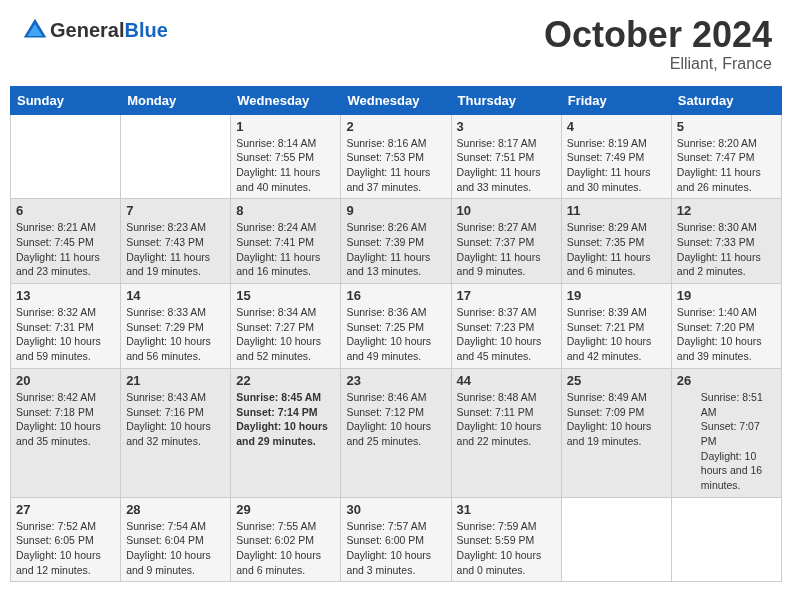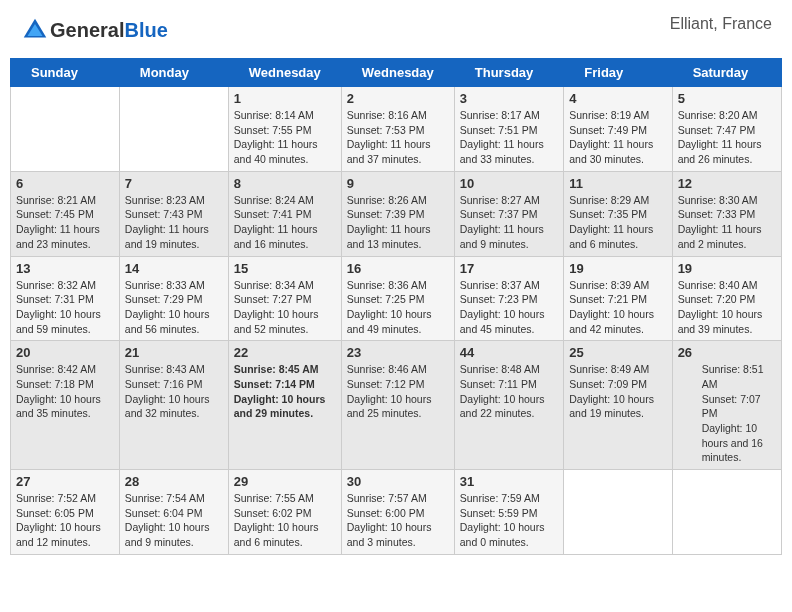--- a/index.html
+++ b/index.html
@@ -50,21 +50,21 @@
     }
     .calendar {
       width: 100%;
       border-collapse: collapse;
       font-size: 11px;
     }
     .calendar thead tr th {
       background-color: #1565C0;
       color: #fff;
       text-align: left;
-      padding: 6px 20px;
+      padding: 6px 6px;
       font-size: 13px;
       font-weight: bold;
       border: 1px solid #1565C0;
     }
     .calendar tbody tr td {
       border: 1px solid #ccc;
       vertical-align: top;
       padding: 4px 5px;
       height: 80px;
       width: calc(100% / 7);
@@ -99,20 +99,21 @@
   <div class="logo">
     <svg class="logo-icon" viewBox="0 0 40 40" xmlns="http://www.w3.org/2000/svg">
       <polygon points="20,5 35,30 5,30" fill="#1565C0"></polygon>
       <polygon points="20,12 30,28 10,28" fill="#42A5F5"></polygon>
     </svg>
     <div>
       <span class="logo-text-general">General</span><span class="logo-text-blue">Blue</span>
     </div>
   </div>
   <div class="title-block">
+    <div class="month-title">October 2024</div>
     <div class="location-title">Elliant, France</div>
   </div>
 </div>
 
 <table class="calendar">
   <thead>
     <tr>
     <th>Sunday</th>
         <th>Monday</th>
         <th>Wednesday</th>
@@ -233,21 +234,21 @@
 Daylight: 10 hours and 45 minutes.</div>
         </td>
         <td>
           <span class="day-number">19</span>
           <div class="day-detail" style="white-space: pre-line;">Sunrise: 8:39 AM
 Sunset: 7:21 PM
 Daylight: 10 hours and 42 minutes.</div>
         </td>
         <td>
           <span class="day-number">19</span>
-          <div class="day-detail" style="white-space: pre-line;">Sunrise: 8:40 AM
+          <div class="day-detail" style="white-space: pre-line;">Sunrise: 1:40 AM
 Sunset: 7:20 PM
 Daylight: 10 hours and 39 minutes.</div>
         </td>
       </tr>
       <tr>
         <td>
           <span class="day-number">20</span>
           <div class="day-detail" style="white-space: pre-line;">Sunrise: 8:42 AM
 Sunset: 7:18 PM
 Daylight: 10 hours and 35 minutes.</div>

